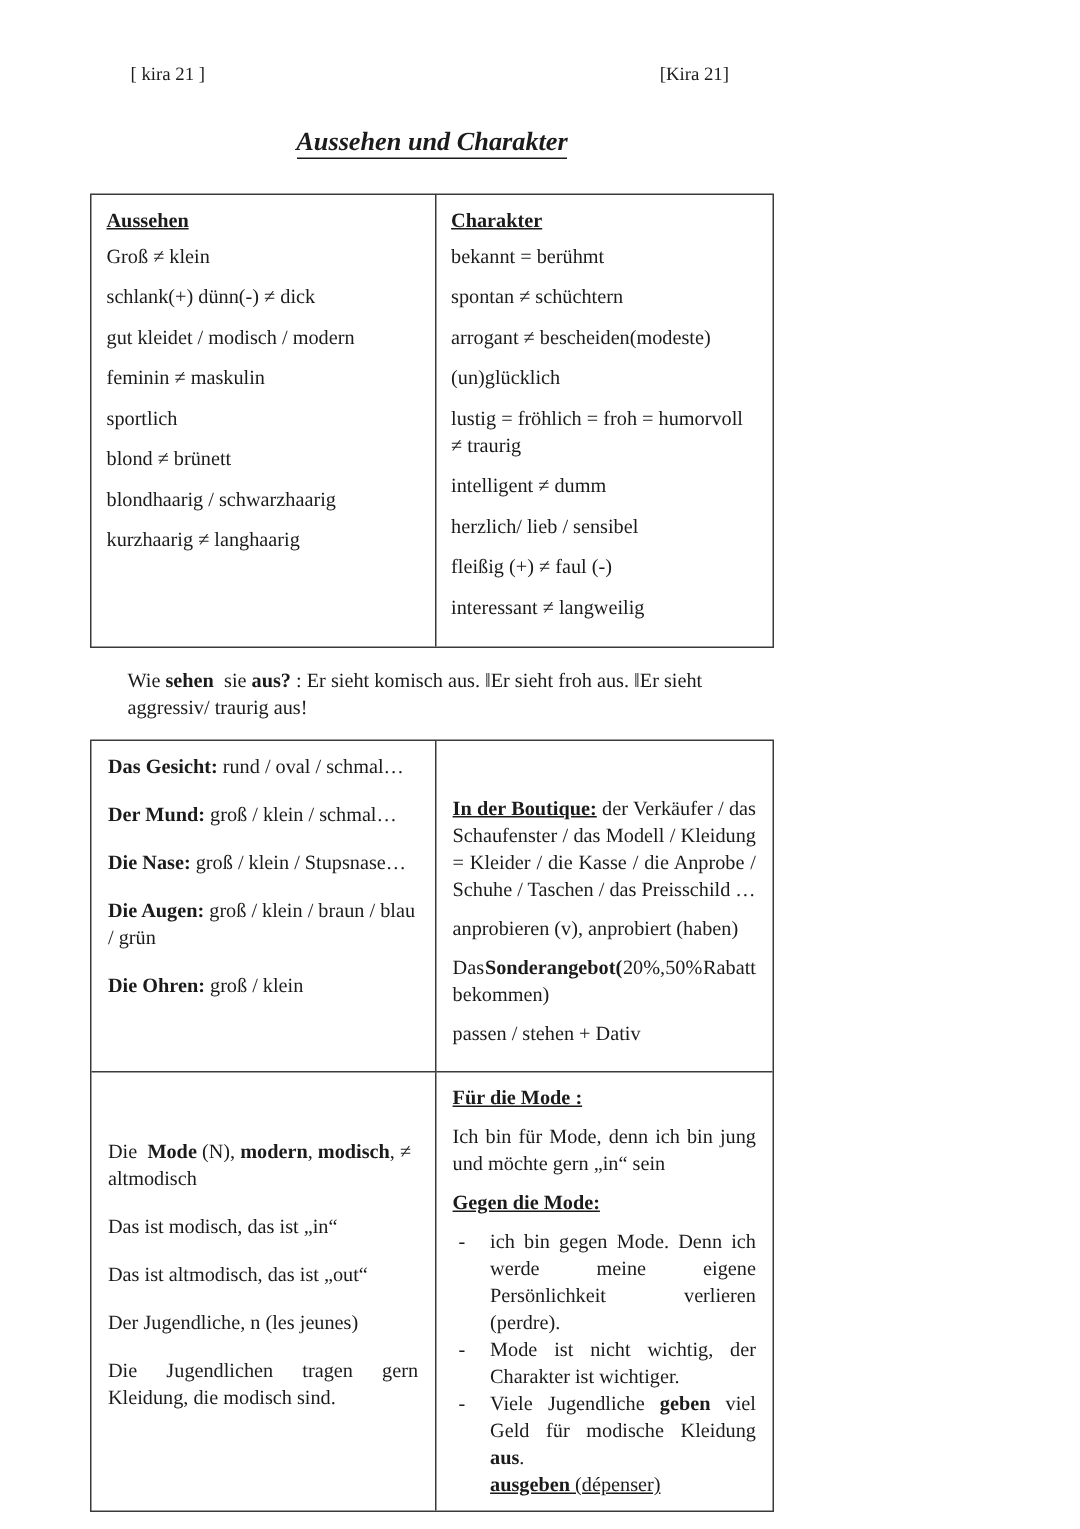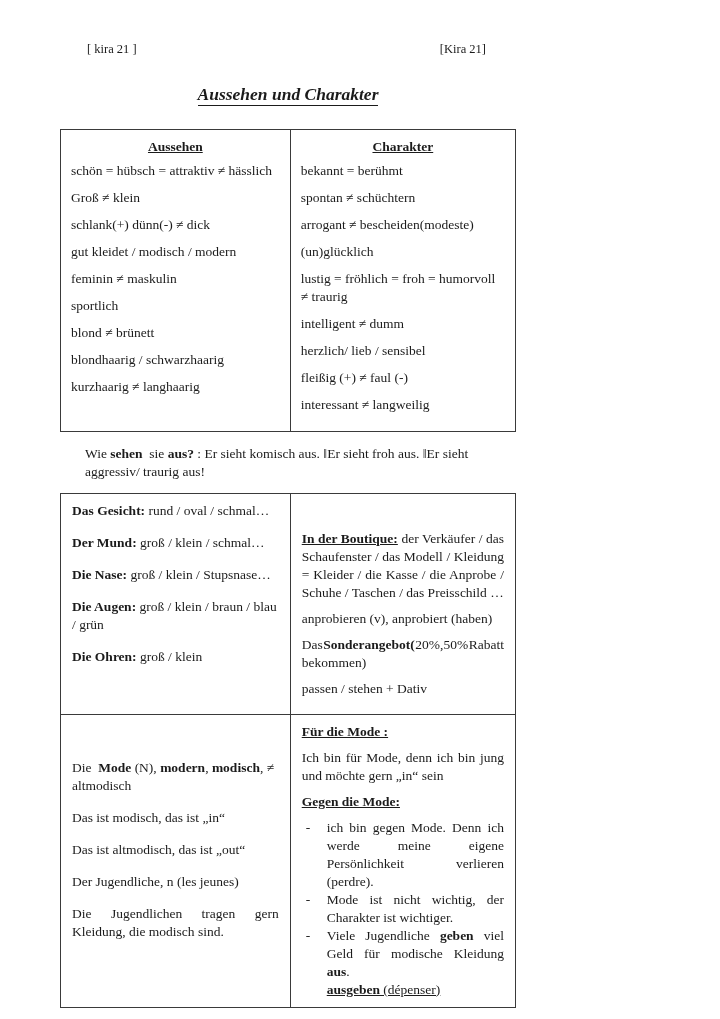--- a/index.html
+++ b/index.html
@@ -14,21 +14,21 @@
   .title{margin:26px 0 0 0;text-align:center;font-size:17.5px;line-height:20px;font-weight:bold;font-style:italic;}
   .title .u{border-bottom:1.6px solid #1b1b1b;padding-bottom:1px;}
   .bold{font-weight:bold;}
   .und{text-decoration:underline;}
 
   .tbl{width:100%;box-sizing:border-box;border:1.5px solid #3a3a3a;display:grid;grid-template-columns:50.6% 49.4%;}
   .vocab{margin-top:25px;}
   .cell{box-sizing:border-box;padding:8px 10px;min-width:0;}
   .cell.cl{border-right:1.5px solid #3a3a3a;}
   .rowline{border-bottom:1.5px solid #3a3a3a;}
-  .thead{text-align:center;font-weight:bold;margin-bottom:6px;}
+  .thead{font-weight:bold;margin-bottom:6px;}
   .thead .u{text-decoration:underline;}
   .vitem{margin-bottom:9px;white-space:pre-wrap;}
 
   .sentence{margin:13px 0 12px 25px;}
   .sentence .para{margin:0;}
 
   .detail .cell{padding:8px 11px;}
   .r1{min-height:213px;}
   .r2{min-height:241px;}
   .pt-lg{padding-top:36px !important;}
@@ -54,21 +54,20 @@
     <span>[ kira 21 ]</span>
     <span>[Kira 21]</span>
   </div>
 
   <h1 class="title"><span class="u">Aussehen und Charakter</span></h1>
 
   <div class="tbl vocab">
     <div class="cell cl">
       <div class="thead"><span class="u">Aussehen</span></div>
       <div>
-          <div class="vitem">schön = hübsch = attraktiv ≠ hässlich</div>
           <div class="vitem">Groß ≠ klein</div>
           <div class="vitem">schlank(+) dünn(-) ≠ dick</div>
           <div class="vitem">gut kleidet / modisch / modern</div>
           <div class="vitem">feminin ≠ maskulin</div>
           <div class="vitem">sportlich</div>
           <div class="vitem">blond ≠ brünett</div>
           <div class="vitem">blondhaarig / schwarzhaarig</div>
           <div class="vitem">kurzhaarig ≠ langhaarig</div>
         </div>
     </div>

